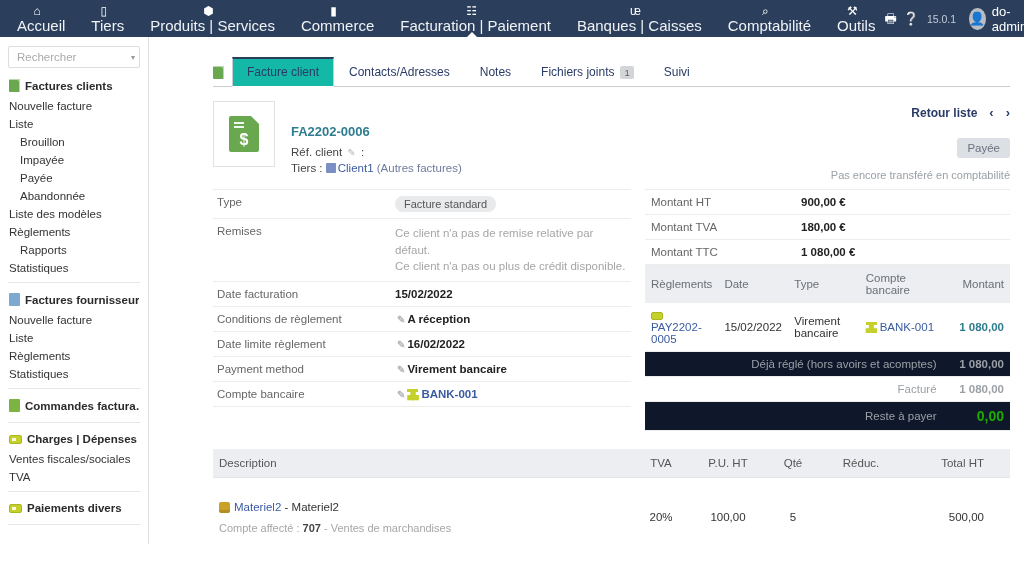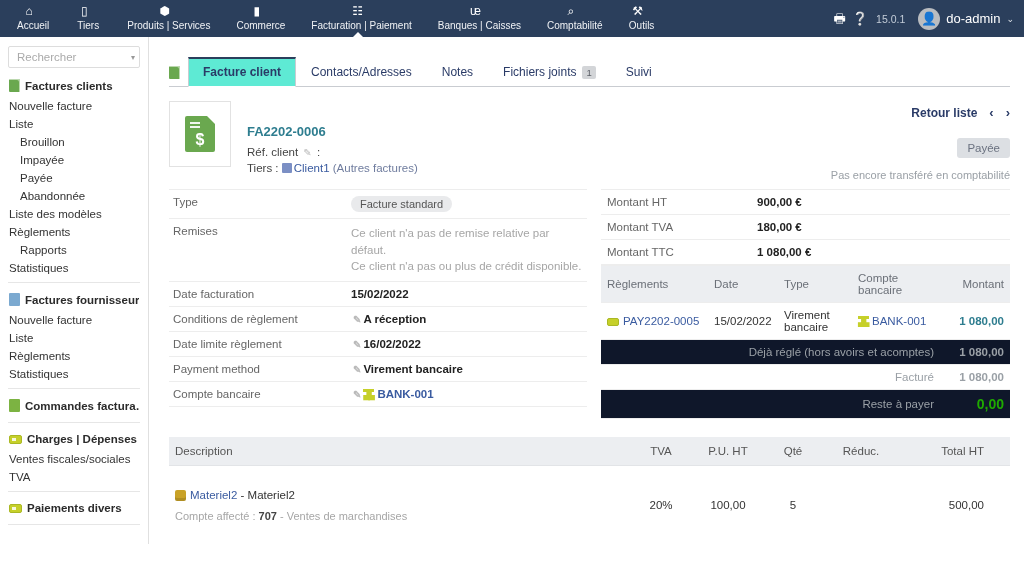--- a/index.html
+++ b/index.html
@@ -28,21 +28,21 @@
     padding: 2px 9px 3px 9px;
     min-width: 52px;
     cursor: pointer;
     position: relative;
   }
   .topnav-item .tn-icon {
     font-size: 12px; line-height: 13px; height: 14px;
     display: flex; align-items: center; justify-content: center;
   }
   .topnav-item .tn-label {
-    font-size: 10px; line-height: 13px;
+    font-size: 15px; line-height: 13px;
     white-space: nowrap; color: #f0f2f5; margin-left: 8px;
   }
   .topnav-item.active::after {
     content: ""; position: absolute;
     bottom: -1px; left: 50%; transform: translateX(-50%);
     width: 0; height: 0;
     border-left: 6px solid transparent;
     border-right: 6px solid transparent;
     border-bottom: 6px solid #fff;
   }
@@ -56,21 +56,21 @@
   .avatar {
     width: 22px; height: 22px; border-radius: 50%;
     background: #b9bcc0; color: #6b7077;
     display: flex; align-items: center; justify-content: center;
     font-size: 13px; overflow: hidden;
   }
   .user-name { font-size: 13px; color: #fff; }
   .caret-dn { font-size: 9px; color: #dfe4ea; }
 
   
-  .body-wrap { display: flex; height: 507px; width: 100%; }
+  .body-wrap { display: flex; height: 507px; width: 100%; gap: 44px; }
 
   
   .sidebar {
     width: 149px; min-width: 149px; height: 100%;
     background: #fff;
     border-right: 1px solid #e0e0e0;
     padding: 0;
     overflow: hidden;
   }
   .search-wrap { padding: 9px 8px 6px 8px; }
@@ -141,25 +141,25 @@
   }
   .tab {
     padding: 6px 14px 7px 14px;
     font-size: 12px; color: #2a3b67;
     cursor: pointer; white-space: nowrap;
     position: relative; top: 1px;
     border: 1px solid transparent;
     display: flex; align-items: center; gap: 6px;
   }
   .tab.active {
-    background: #5eead4;
+    background: #14b8a6;
     border: 1px solid #c9ccd1;
     border-bottom: 1px solid #fff;
     border-top: 2px solid #2b3f5c;
-    font-weight: bold;
+    font-weight: normal;
   }
   .tab-badge {
     background: #d3d5d8; color: #5a5f66;
     font-size: 9.5px; border-radius: 2px;
     padding: 1px 4px; line-height: 11px;
   }
 
   
   .head-zone { display: flex; padding-top: 14px; }
   .inv-card {

